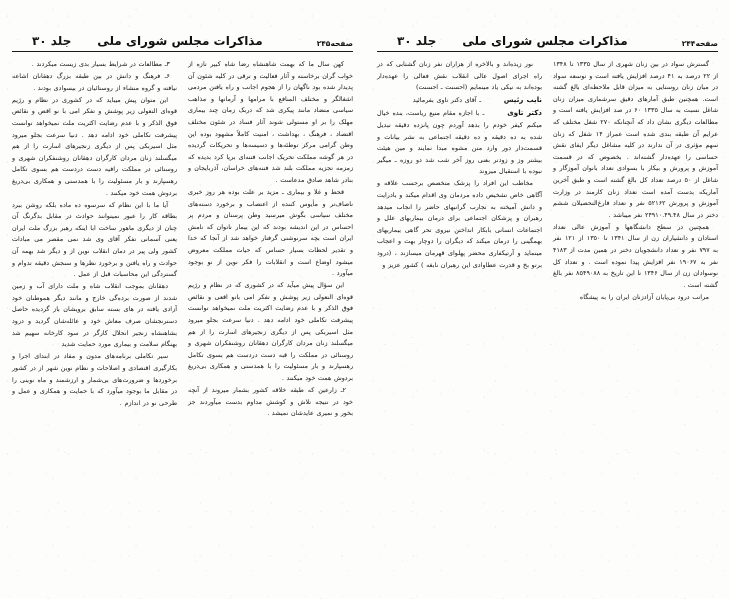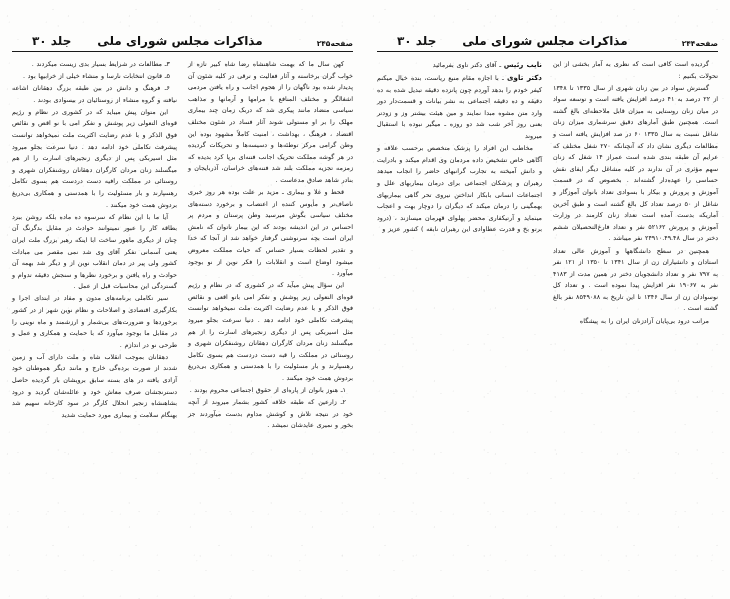--- a/index.html
+++ b/index.html
@@ -104,73 +104,72 @@
   }
   .col p {
     margin: 0 0 0.5px 0;
     text-indent: 9px;
   }
   .col p.noindent { text-indent: 0; }
   .col p.list-item { text-indent: 7px; }
   .speaker {
     font-weight: bold;
     font-size: 7.1px;
+    margin-left: 20px;
   }
 </style>
 </head>
 <body>
 
 <div class="scan-surface"></div>
 
 <div class="spread">
 
   <div class="page">
     <div class="page-header">
       <div class="hdr-side">صفحه۲۴۴</div>
       <div class="hdr-left-group">
         <div class="hdr-center">مذاکرات مجلس شورای ملی</div>
         <div class="hdr-vol">جلد ۳۰</div>
       </div>
     </div>
     <div class="columns">
       <div class="col">
-        <p>گردیده است کافی است که نظری به آمار بخشی از این تحولات بکنیم :</p>
         <p>گسترش سواد در بین زنان شهری از سال ۱۳۳۵ تا ۱۳۴۸ از ۲۲ درصد به ۴۱ درصد افزایش یافته است و توسعه سواد در میان زنان روستایی به میزان قابل ملاحظه‌ای بالغ گشته است. همچنین طبق آمارهای دقیق سرشماری میزان زنان شاغل نسبت به سال ۱۳۳۵ ۶۰ در صد افزایش یافته است و مطالعات دیگری نشان داد که آنچنانکه ۲۷۰ شغل مختلف که عرایم آن طبقه بندی شده است عمراز ۱۴ شغل که زنان سهم مؤثری در آن ندارند در کلیه مشاغل دیگر ایفای نقش حساسی را عهده‌دار گشته‌اند . بخصوص که در قسمت آموزش و پرورش و بیکار با بسوادی تعداد بانوان آموزگار و شاغل از ۵۰ درصد تعداد کل بالغ گشته است و طبق آخرین آماریکه بدست آمده است تعداد زنان کارمند در وزارت آموزش و پرورش ۵۲۱۶۲ نفر و تعداد فارغ‌التحصیلان ششم دختر در سال ۲۴۹۱۰.۴۹.۴۸ نفر میباشد .</p>
         <p>همچنین در سطح دانشگاهها و آموزش عالی تعداد استادان و دانشیاران زن از سال ۱۳۴۱ تا ۱۳۵۰ از ۱۲۱ نفر به ۷۹۷ نفر و تعداد دانشجویان دختر در همین مدت از ۴۱۸۳ نفر به ۱۹۰۶۷ نفر افزایش پیدا نموده است . و تعداد کل نوسوادان زن از سال ۱۳۴۶ تا این تاریخ به ۸۵۴۹۰۸۸ نفر بالغ گشته است .</p>
         <p>مراتب درود بی‌پایان آزادزنان ایران را به پیشگاه</p>
       </div>
       <div class="col">
+        <p>نور زیده‌اند و بالاخره از هزاران نفر زنان گشتابی که در راه اجرای اصول عالی انقلاب نقش فعالی را عهده‌دار بوده‌اند به نیکی یاد مینمایم (احسنت ـ احسنت)</p>
         <p class="noindent"><span class="speaker">نایب رئیس</span><span> ـ آقای دکتر تاوی بفرمائید</span></p>
         <p class="noindent"><span class="speaker">دکتر تاوی</span><span> ـ با اجازه مقام منیع ریاست، بنده خیال میکنم کیفر خودم را بدهد آوردم چون پانزده دقیقه تبدیل شده به ده دقیقه و ده دقیقه اجتماعی به نشر بیانات و قسمت‌دار دور وارد متن مشوه مبدا نمایند و مین هیئت بیشتر وز و زودتر بعنی روز آخر شب شد دو روزه ـ میگیر نبوده با استقبال میروند</span></p>
         <p>مخاطب این افراد را پزشک متخصص برحسب علاقه و آگاهی خاص تشخیص داده مردمان وی اقدام میکند و بادرایت و دانش آمیخته به تجارب گرانبهای حاضر را انجاب میدهد رهبران و پزشکان اجتماعی برای درمان بیماربهای علل و اجتماعات انسانی بابکار انداختن نیروی تحر گاهی بیماربهای بهمگینی را درمان میکند که دیگران را دوچار بهت و اعجاب مینماید و آرتیکفاری محضر پهلوای قهرمان میسازند ، (درود برتو بخ و قدرت عطاوادی این رهبران نابغه ) کشور عزیز  و</p>
       </div>
     </div>
   </div>
 
   <div class="page">
     <div class="page-header">
       <div class="hdr-side">صفحه۲۴۵</div>
       <div class="hdr-left-group">
         <div class="hdr-center">مذاکرات مجلس شورای ملی</div>
         <div class="hdr-vol">جلد ۳۰</div>
       </div>
     </div>
     <div class="columns">
       <div class="col">
         <p>کهن سال ما که بهمت شاهنشاه رضا شاه کبیر تازه از خواب گران برخاسته و آثار فعالیت و ترقی در کلیه شئون آن پدیدار شده بود ناگهان را از هجوم اجانب و راه یافتن مردمی اشغالگر و مختلف المنافع با مرامها و آرمانها و مذاهب سیاسی متضاد مانند پیکری شد که دربک زمان چند بیماری مهلک را بر او مستولی شوند آثار فساد در شئون مختلف اقتصاد ، فرهنگ ، بهداشت ، امنیت کاملاً مشهود بوده این وطن گرامی مرکز توطئه‌ها و دسیسه‌ها و تحریکات گردیده در هر گوشه مملکت تحریک اجانب فتنه‌ای برپا کرد بدیده که زمزمه تجزیه مملکت بلند شد فتنه‌های خراسان، آذربایجان و بنادر شاهد صادق مدعاست .</p>
         <p>قحط و غلا و بیماری ـ مزید بر علت بوده هر روز خبری ناصاف‌تر و مأیوس کننده از اعتصاب و برخورد دسته‌های مختلف سیاسی بگوش میرسید وطن پرستان و مردم پر احساس در این اندیشه بودند که این بیمار ناتوان که نامش ایران است بچه سرنوشتی گرفتار خواهد شد از آنجا که خدا و تقدیر لحظات بسیار حساس که حیات مملکت معروض میشود اوضاع است و انقلابات را فکر نوین از نو بوجود میآورد .</p>
         <p>این سؤال پیش میآید که در کشوری که در نظام و رژیم قوه‌ای التعولی زیر پوشش و تفکر امی باتو اقعی و نقائص فوق الذکر و با عدم رضایت اکثریت ملت نمیخواهد توانست پیشرفت تکاملی خود ادامه دهد . دنیا سرعت بجلو میرود مثل اسیربکی پس از دیگری زنجیرهای اسارت را از هم میگسلند زنان مردان کارگران دهقانان روشنفکران شهری و روستائی در مملکت را قبه دست دردست هم بسوی تکامل رهسپارند و بار مسئولیت را با همدستی و همکاری بی‌دریغ بردوش همت خود میکنند .</p>
-        <p class="list-item">۱ـ هنوز بانوان از پاره‌ای از حقوق اجتماعی محروم بودند .</p>
         <p class="list-item">۲ـ زارعین که طبقه خلاقه کشور بشمار میروند از آنچه خود در نتیجه تلاش و کوشش مداوم بدست میآوردند جز بخور و نمیری عایدشان نمیشد .</p>
       </div>
       <div class="col">
         <p class="list-item">۳ـ مطالعات در شرایط بسیار بدی زیست میکردند .</p>
-        <p class="list-item">۵ـ قانون انتخابات نارسا و منشاء خیلی از خرابیها بود .</p>
         <p class="list-item">۶ـ فرهنگ و دانش در بین طبقه بزرگ دهقانان اشاعه نیافته و گروه منشاء از روستائیان در بیسوادی بودند .</p>
         <p>این متوان پیش میباید که در کشوری در نظام و رژیم قوه‌ای التعولی زیر پوشش و تفکر امی با نو اقص و نقائص فوق الذکر و با عدم رضایت اکثریت ملت نمیخواهد توانست پیشرفت تکاملی خود ادامه دهد . دنیا سرعت بجلو میرود مثل اسیربکی پس از دیگری زنجیرهای اسارت را از هم میگسلند زنان مردان کارگران دهقانان روشنفکران شهری و روستائی در مملکت رافیه دست دردست هم بسوی تکامل رهسپارند و بار مسئولیت را با همدستی و همکاری بی‌دریغ بردوش همت خود میکنند .</p>
         <p>آیا ما با این نظام که سرسوه ده ماده بلکه روشن ببرد بطاقه کار را عبور نمیتوانند حوادث در مقابل بدگرنگ آن چنان از دیگری ماهور ساخت ابا اینکه رهبر بزرگ ملت ایران یعنی آسمانی تفکر آقای وی شد نمی مقصر می مبادات کشور ولی پیر در دمان انقلاب نوین از و دیگر شد بهمه آن حوادث و راه یافتن و برخورد نظرها و سنجش دقیقه تدوام و گستردگی این محاسبات قبل از عمل .</p>
+        <p>دهقانان بموجب انقلاب شاه و ملت دارای آب و زمین شدند از صورت برده‌گی خارج و مانند دیگر هموطنان خود آزادی یافته در های بسته سابق برویشان باز گردیده حاصل دسترنجشان صرف معاش خود و عائله‌شان گردید و درود بشاهنشاه زنجیر انحلال کارگر در سود کارخانه سهیم شد بهنگام سلامت و بیماری مورد حمایت شدید</p>
         <p>سیر تکاملی برنامه‌های مدون و مفاد در ابتدای اجرا و بکارگیری اقتصادی و اصلاحات و نظام نوین شهر از در کشور برخوردها و ضرورت‌های بی‌شمار و ارزشمند و ماه نوینی را در مقابل ما بوجود میآورد که با حمایت و همکاری و عمل و طرحی نو در اندازم .</p>
-        <p>دهقانان بموجب انقلاب شاه و ملت دارای آب و زمین شدند از صورت برده‌گی خارج و مانند دیگر هموطنان خود آزادی یافته در های بسته سابق برویشان باز گردیده حاصل دسترنجشان صرف معاش خود و عائله‌شان گردید و درود بشاهنشاه زنجیر انحلال کارگر در سود کارخانه سهیم شد بهنگام سلامت و بیماری مورد حمایت شدید</p>
       </div>
     </div>
   </div>
 
 </div>
 
 </body></html>

